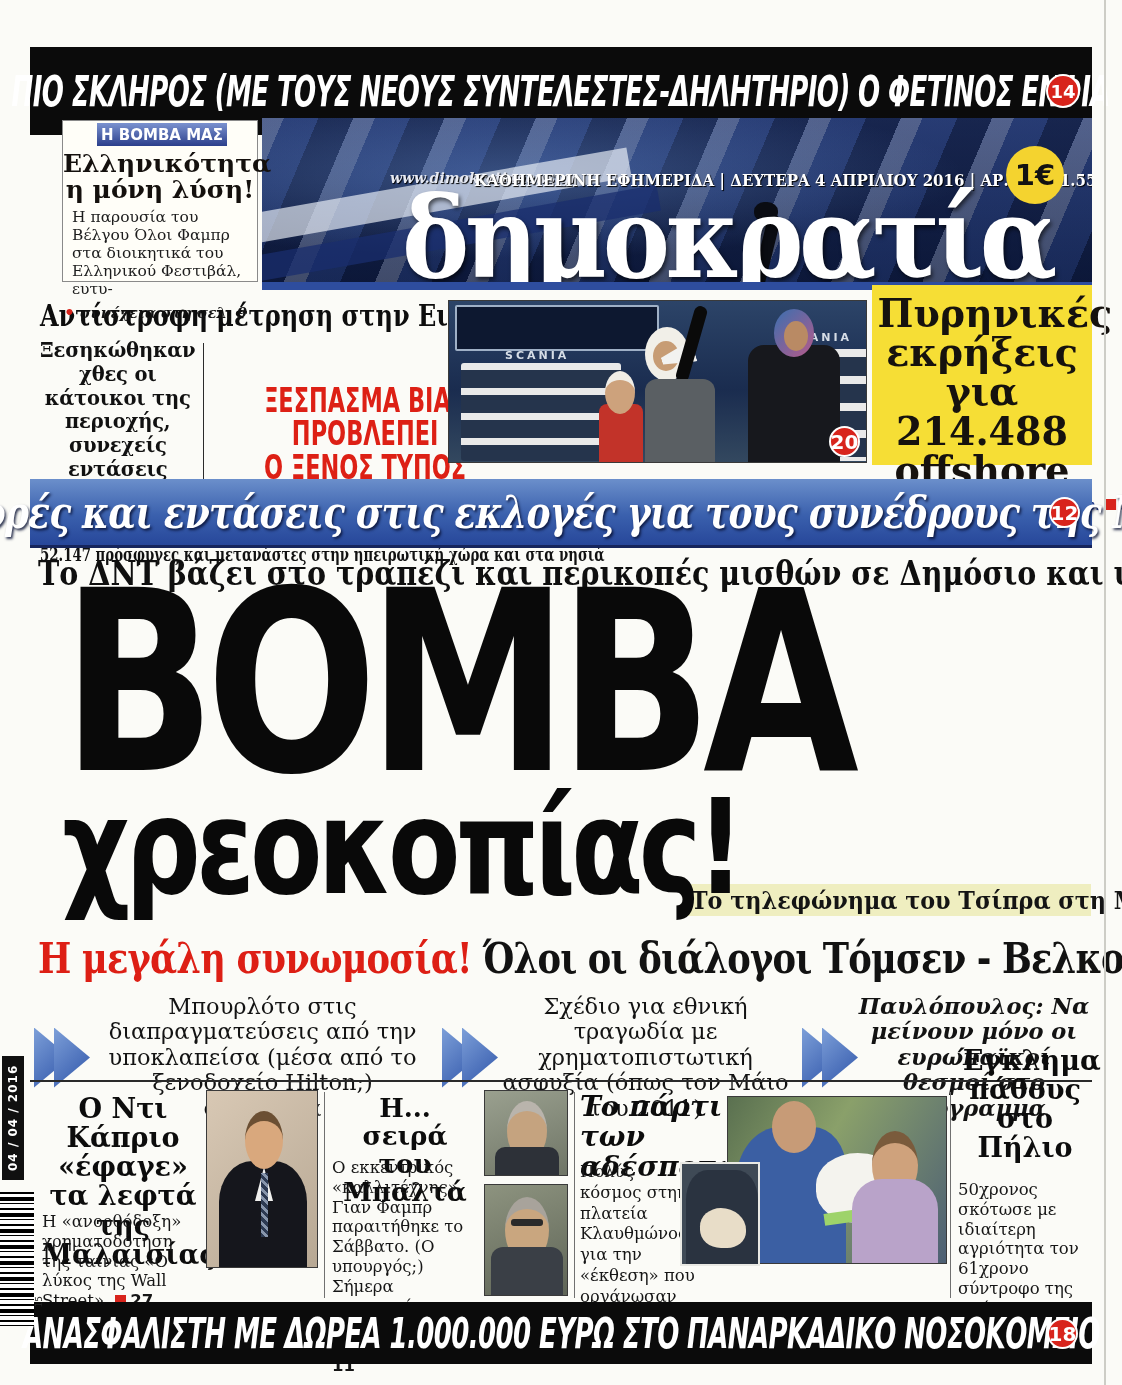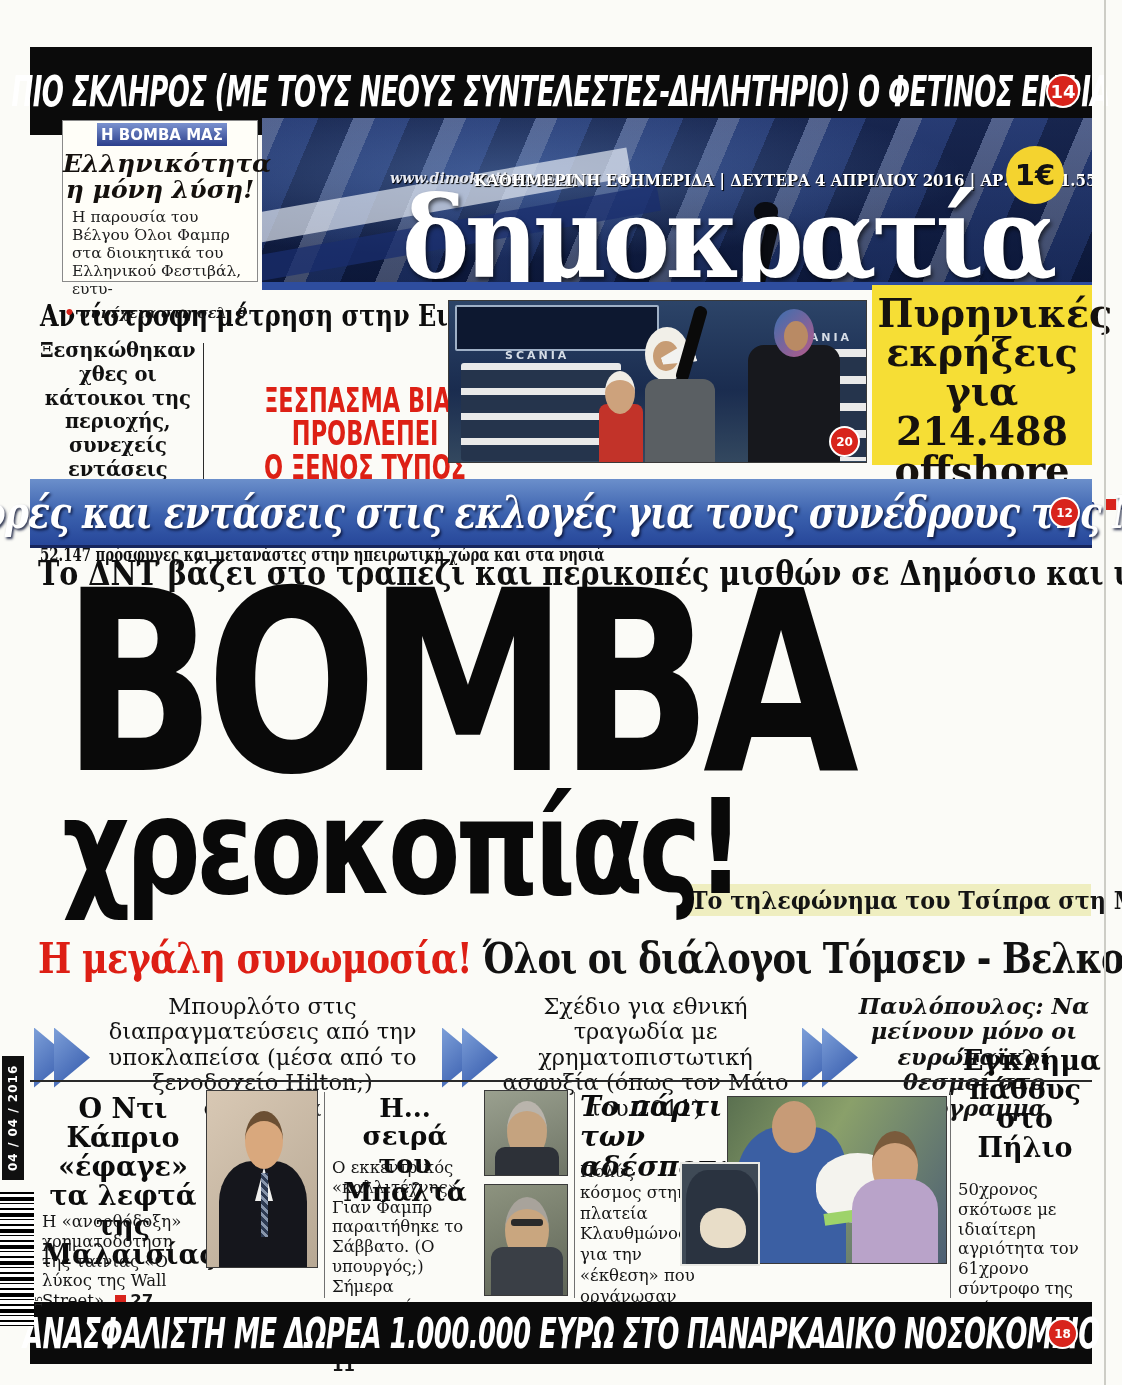--- a/index.html
+++ b/index.html
@@ -3,21 +3,21 @@
 <meta charset="utf-8">
 <style>
   html,body{margin:0;padding:0;background:#e9e9e4;}
   #page{position:relative;width:1122px;height:1385px;background:#fbfbf7;overflow:hidden;
         font-family:"DejaVu Serif","Liberation Serif",serif;color:#111;}
   .sq{display:inline-block;white-space:nowrap;transform:scaleX(var(--sx,1));transform-origin:left center;}
   .sqc{display:inline-block;white-space:nowrap;transform:scaleX(var(--sx,1));transform-origin:center center;flex-shrink:0;}
   .circle{position:absolute;border-radius:50%;background:#d8241c;color:#fff;display:flex;align-items:center;justify-content:center;
           font-family:"DejaVu Sans",sans-serif;font-weight:bold;border:2px solid #fff;box-sizing:border-box;}
   .c34{width:34px;height:34px;font-size:18px;}
-  .c30{width:31px;height:31px;font-size:12px;justify-content:center;}
+  .c30{width:31px;height:31px;font-size:20px;justify-content:center;}
   .pgsq{display:inline-block;width:11px;height:11px;background:#d8241c;margin:0 4px 0 6px;}
   .pgnum{font-family:"DejaVu Sans",sans-serif;font-weight:bold;}
   .photo{position:absolute;overflow:hidden;border:1px solid #3a3a3a;box-sizing:border-box;}
   .ph{position:absolute;}
 
   
   .topbanner{position:absolute;left:30px;top:47px;width:1062px;height:88px;background:#0b0b0b;
              display:flex;align-items:center;justify-content:center;}
   .tb-text{color:#fff;font-family:"DejaVu Sans",sans-serif;font-weight:bold;font-style:italic;font-size:42px;letter-spacing:-1px;}
 
@@ -38,21 +38,21 @@
   .mh-dot{position:absolute;left:772px;top:56px;width:11px;height:11px;border-radius:50%;background:#fff;}
   .mh-logo{position:absolute;left:140px;top:64px;color:#fff;font-weight:bold;font-size:112px;letter-spacing:-5px;line-height:1;
            text-shadow:2px 3px 5px rgba(0,0,0,.6);}
   .mh-price{position:absolute;right:28px;top:28px;width:58px;height:58px;border-radius:50%;background:#f4d32f;color:#121212;
             display:flex;align-items:center;justify-content:center;font-family:"DejaVu Sans",sans-serif;font-weight:bold;font-size:29px;}
 
   
   .opinion{position:absolute;left:62px;top:120px;width:196px;height:162px;background:#fffef8;border:1px solid #8a8a8a;z-index:3;box-sizing:border-box;}
   .op-tab{position:absolute;left:34px;top:2px;width:130px;height:23px;background:linear-gradient(180deg,#7b92cf,#2b3f8c);
           color:#fff;font-family:"DejaVu Sans",sans-serif;font-weight:bold;font-size:15px;display:flex;align-items:center;justify-content:center;}
-  .op-title{margin-top:30px;text-align:center;font-weight:bold;font-style:italic;font-size:25px;line-height:1.04;color:#14100d;}
+  .op-title{margin-top:30px;text-align:center;font-weight:bold;font-size:25px;line-height:1.04;color:#14100d;}
   .op-body{margin:6px 9px 0;font-size:15.5px;line-height:1.16;color:#1d1d1d;}
   .op-more{margin-top:3px;text-align:right;padding-right:10px;font-weight:bold;font-style:italic;font-size:14.5px;}
   .op-bullet{color:#d8241c;font-size:17px;}
 
   
   .ido{position:absolute;left:40px;top:298px;width:402px;}
   .ido-head{font-weight:bold;font-size:30px;color:#0d0d0d;}
   .ido-row{display:flex;margin-top:6px;align-items:stretch;}
   .ido-left{width:178px;font-weight:bold;font-size:19.5px;line-height:1.22;text-align:center;letter-spacing:-.2px;}
   .ido-div{border-left:1.5px solid #2b2b2b;margin:4px 8px;}

